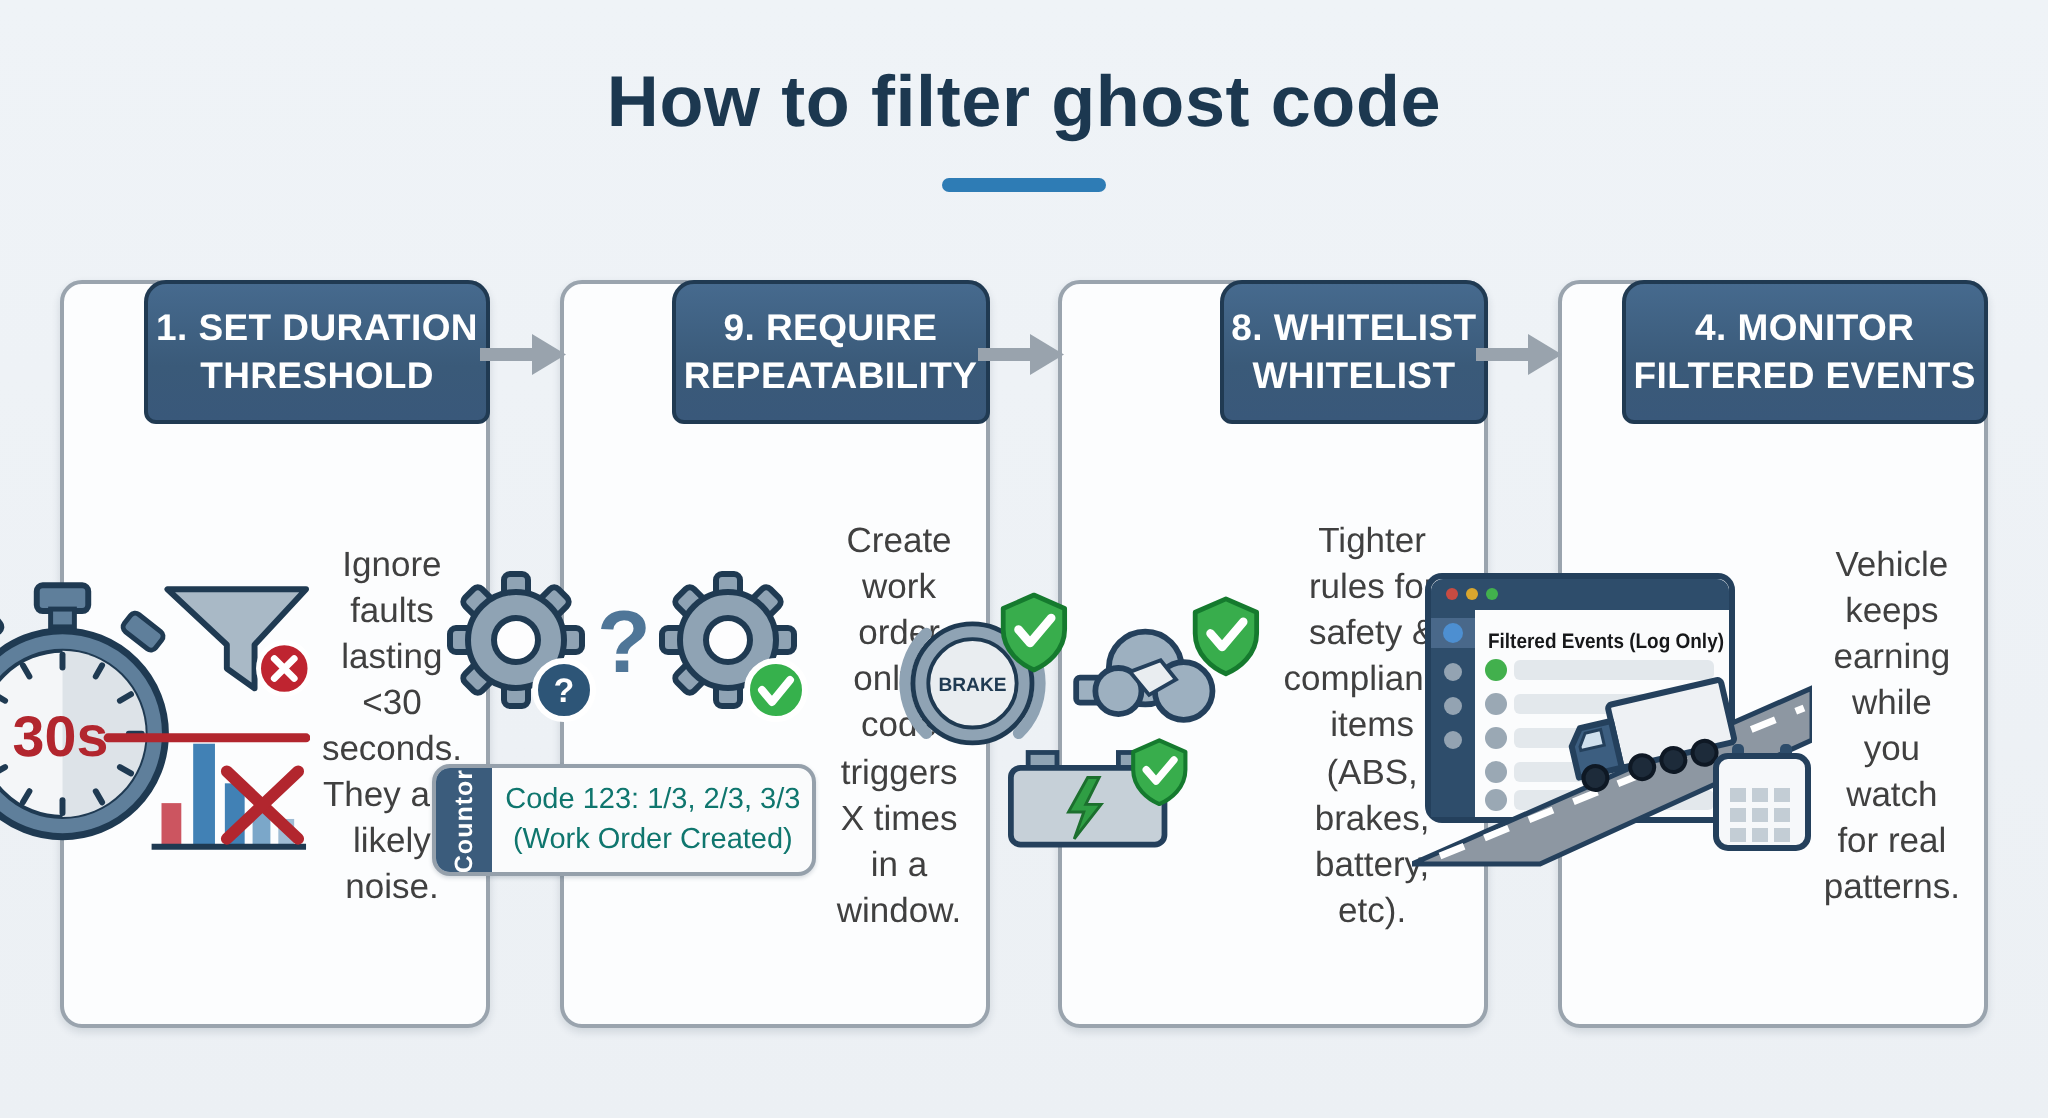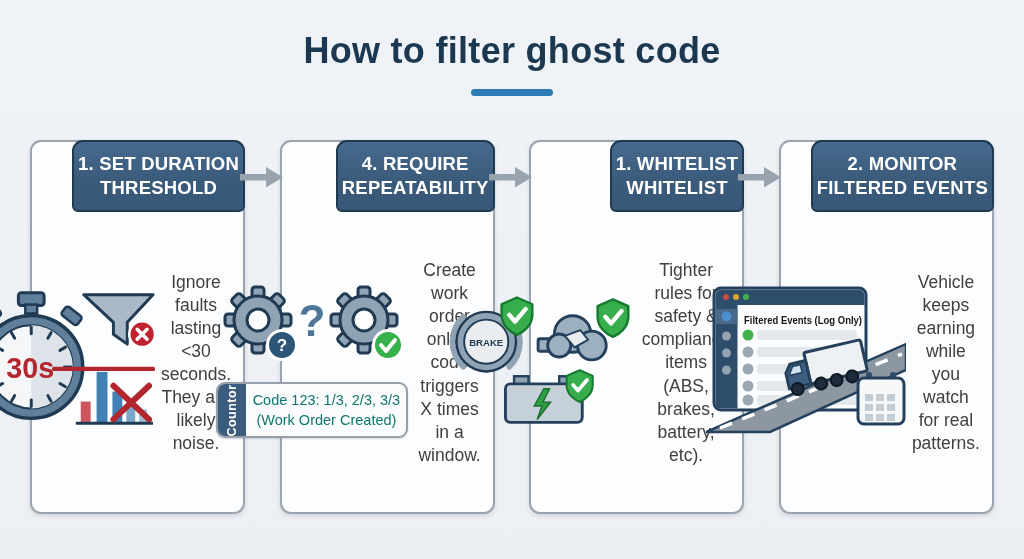--- a/index.html
+++ b/index.html
@@ -167,21 +167,21 @@
               </g>
             </g>
           </svg>
         </div>
         <div class="desc">Ignore faults lasting &lt;30 seconds. They are likely noise.</div>
       </div>
     </div>
 
     <div class="card">
       <div class="card-header">
-        <span>4. REQUIRE</span>
+        <span>9. REQUIRE</span>
         <span>REPEATABILITY</span>
       </div>
       <div class="card-body">
         <div class="icon-zone">
           <svg width="200" height="96" viewBox="0 0 200 96">
 
             <g>
               <g transform="translate(46,42)" fill="#8fa3b4" stroke="#1f3a52" stroke-width="3">
                 <rect x="-6" y="-33" width="12" height="15" rx="3"></rect>
                 <rect x="-6" y="-33" width="12" height="15" rx="3" transform="rotate(45)"></rect>
@@ -227,21 +227,21 @@
               <div>(Work Order Created)</div>
             </div>
           </div>
         </div>
         <div class="desc">Create work order only if code triggers X times in a window.</div>
       </div>
     </div>
 
     <div class="card">
       <div class="card-header">
-        <span>1. WHITELIST</span>
+        <span>8. WHITELIST</span>
         <span>WHITELIST</span>
       </div>
       <div class="card-body">
         <div class="icon-zone">
           <svg width="192" height="150" viewBox="0 0 200 150">
 
             <g>
               <path d="M20,32 A36,36 0 0 0 20,84" fill="none" stroke="#8fa3b4" stroke-width="6" stroke-linecap="round"></path>
               <path d="M68,32 A36,36 0 0 1 68,84" fill="none" stroke="#8fa3b4" stroke-width="6" stroke-linecap="round"></path>
               <circle cx="44" cy="58" r="31" fill="#8fa3b4" stroke="#1f3a52" stroke-width="2.5"></circle>
@@ -276,21 +276,21 @@
               <path d="M10,20 l6,7 l11,-13" fill="none" stroke="#fff" stroke-width="4.5" stroke-linecap="round" stroke-linejoin="round"></path>
             </g>
           </svg>
         </div>
         <div class="desc">Tighter rules for safety &amp; compliance items (ABS, brakes, battery, etc).</div>
       </div>
     </div>
 
     <div class="card">
       <div class="card-header">
-        <span>2. MONITOR</span>
+        <span>4. MONITOR</span>
         <span>FILTERED EVENTS</span>
       </div>
       <div class="card-body">
         <div class="icon-zone">
           <svg width="200" height="152" viewBox="0 0 200 152">
 
             <g>
               <rect x="8" y="6" width="152" height="122" rx="7" fill="#fbfcfd" stroke="#24405c" stroke-width="3"></rect>
               <rect x="9.5" y="7.5" width="149" height="15" rx="6" fill="#2e4d6b"></rect>
               <rect x="9.5" y="16" width="149" height="7" fill="#2e4d6b"></rect>

